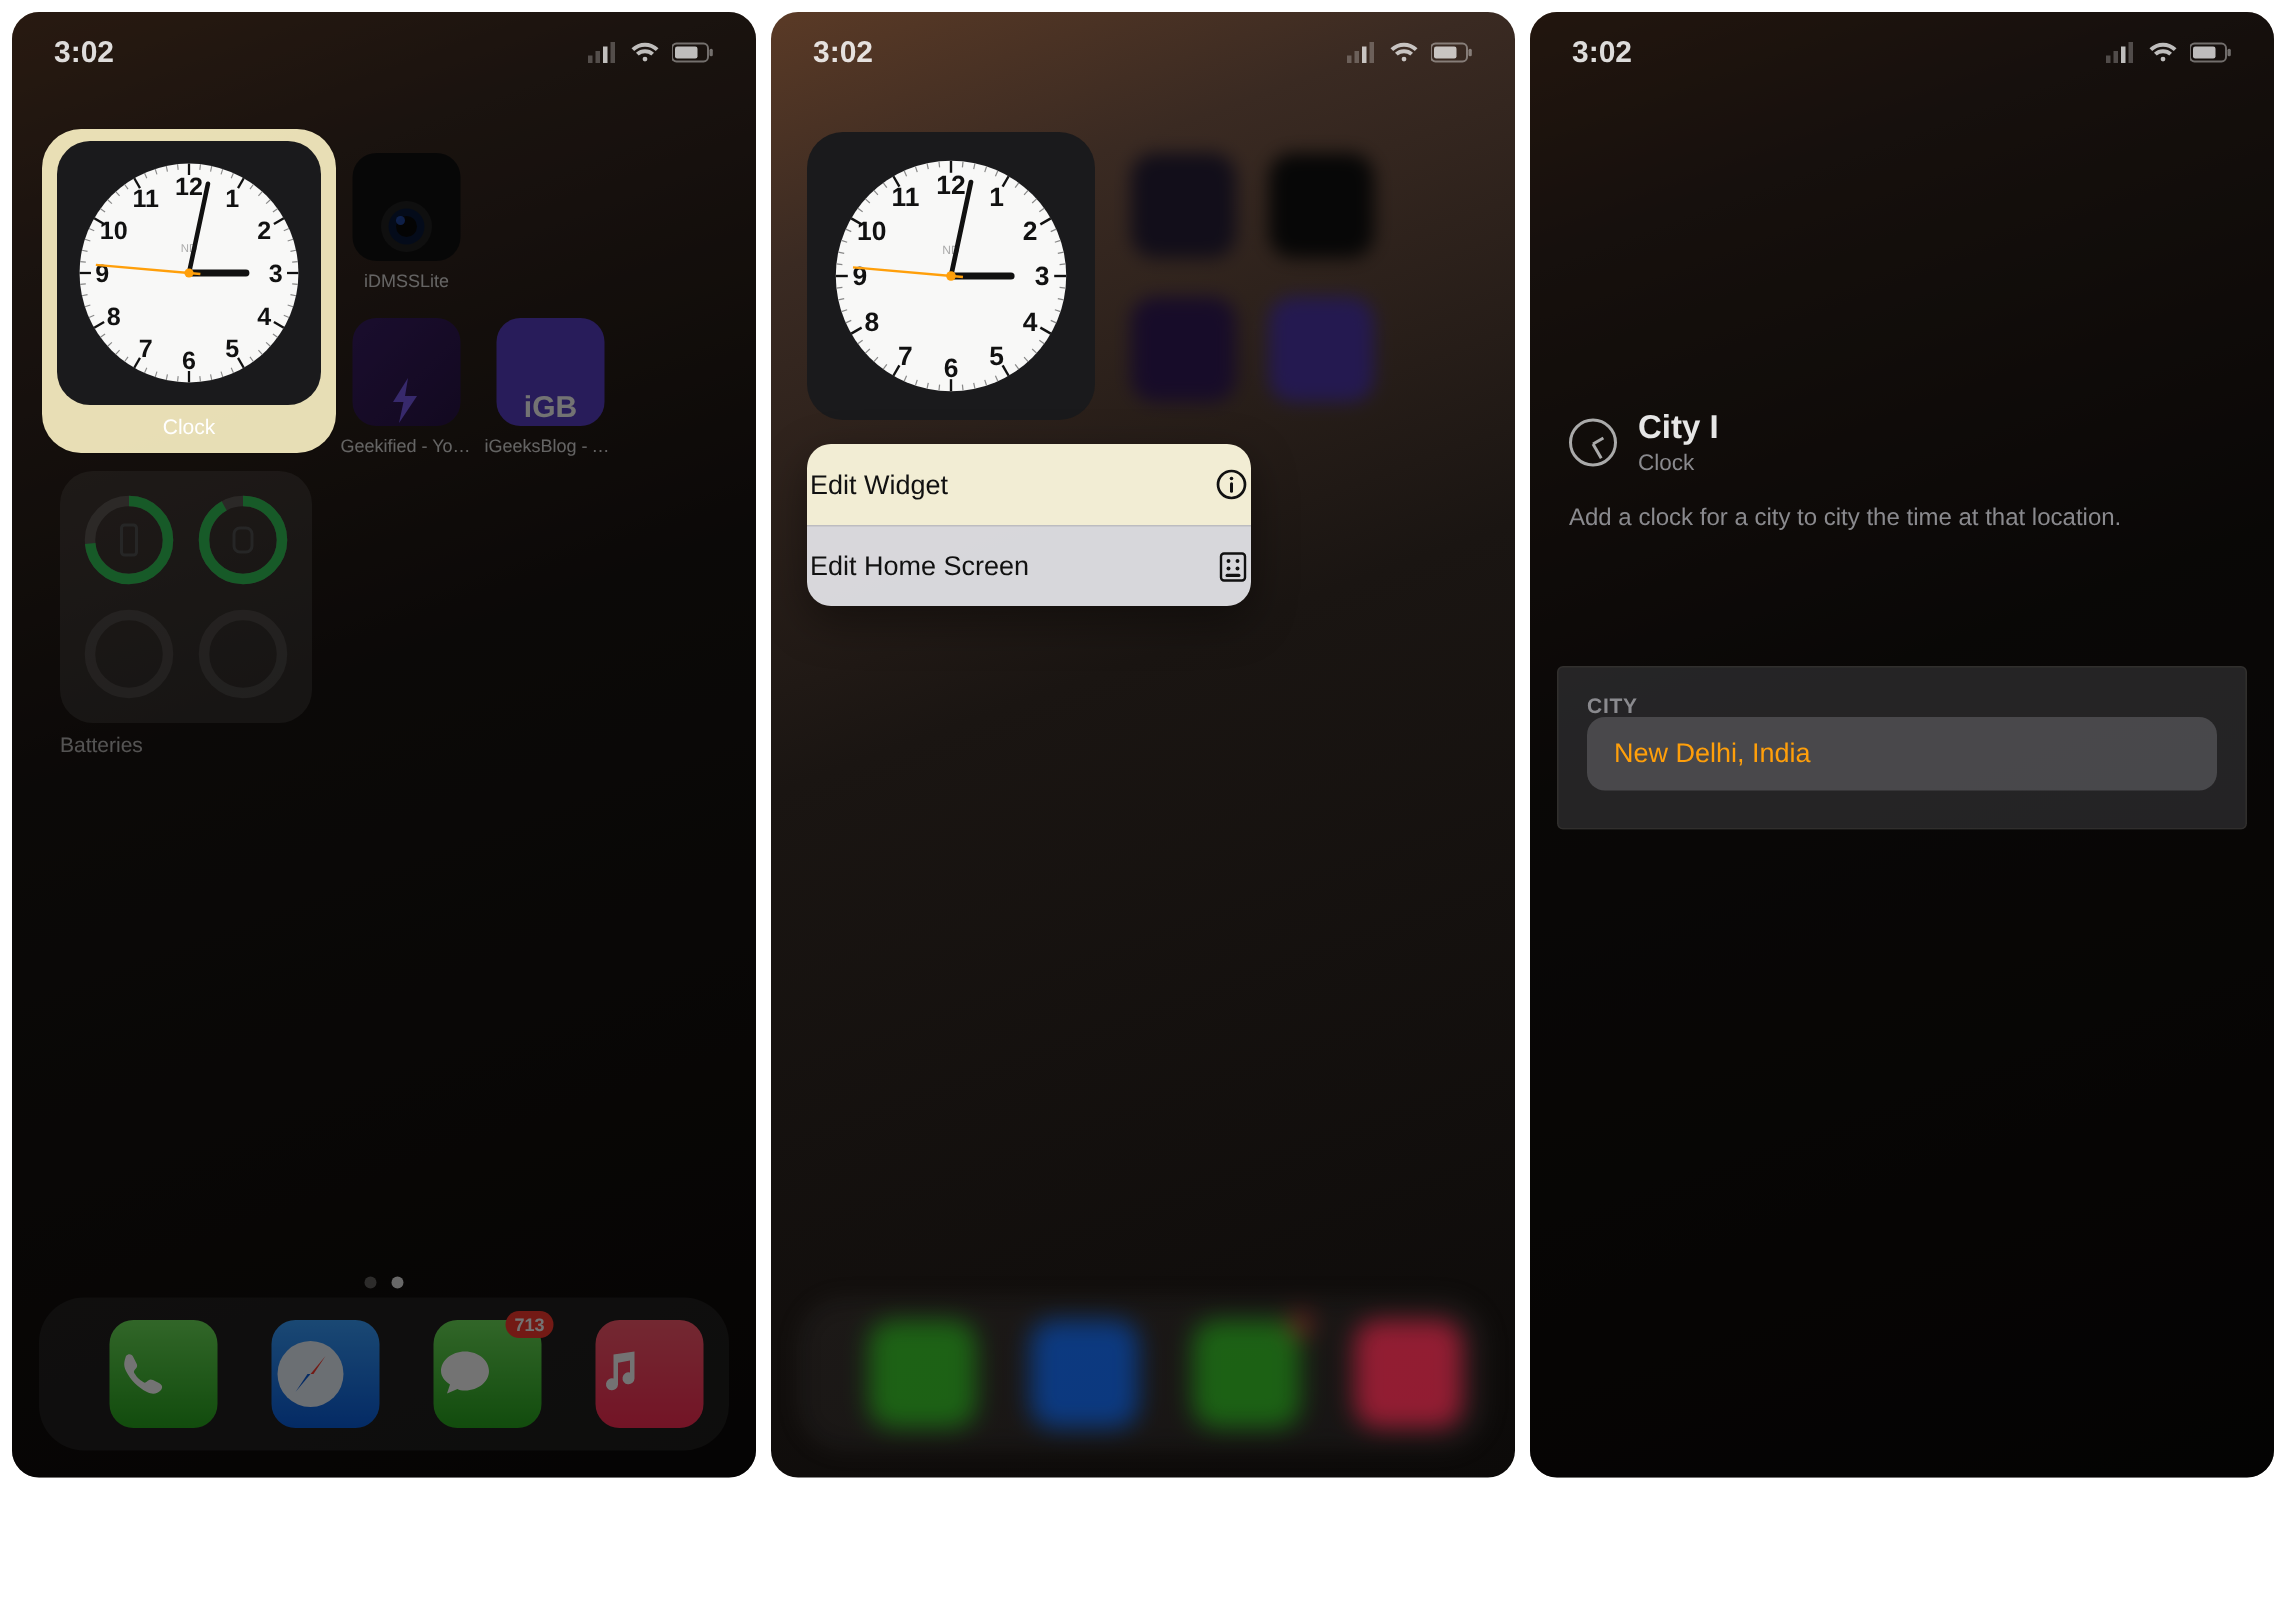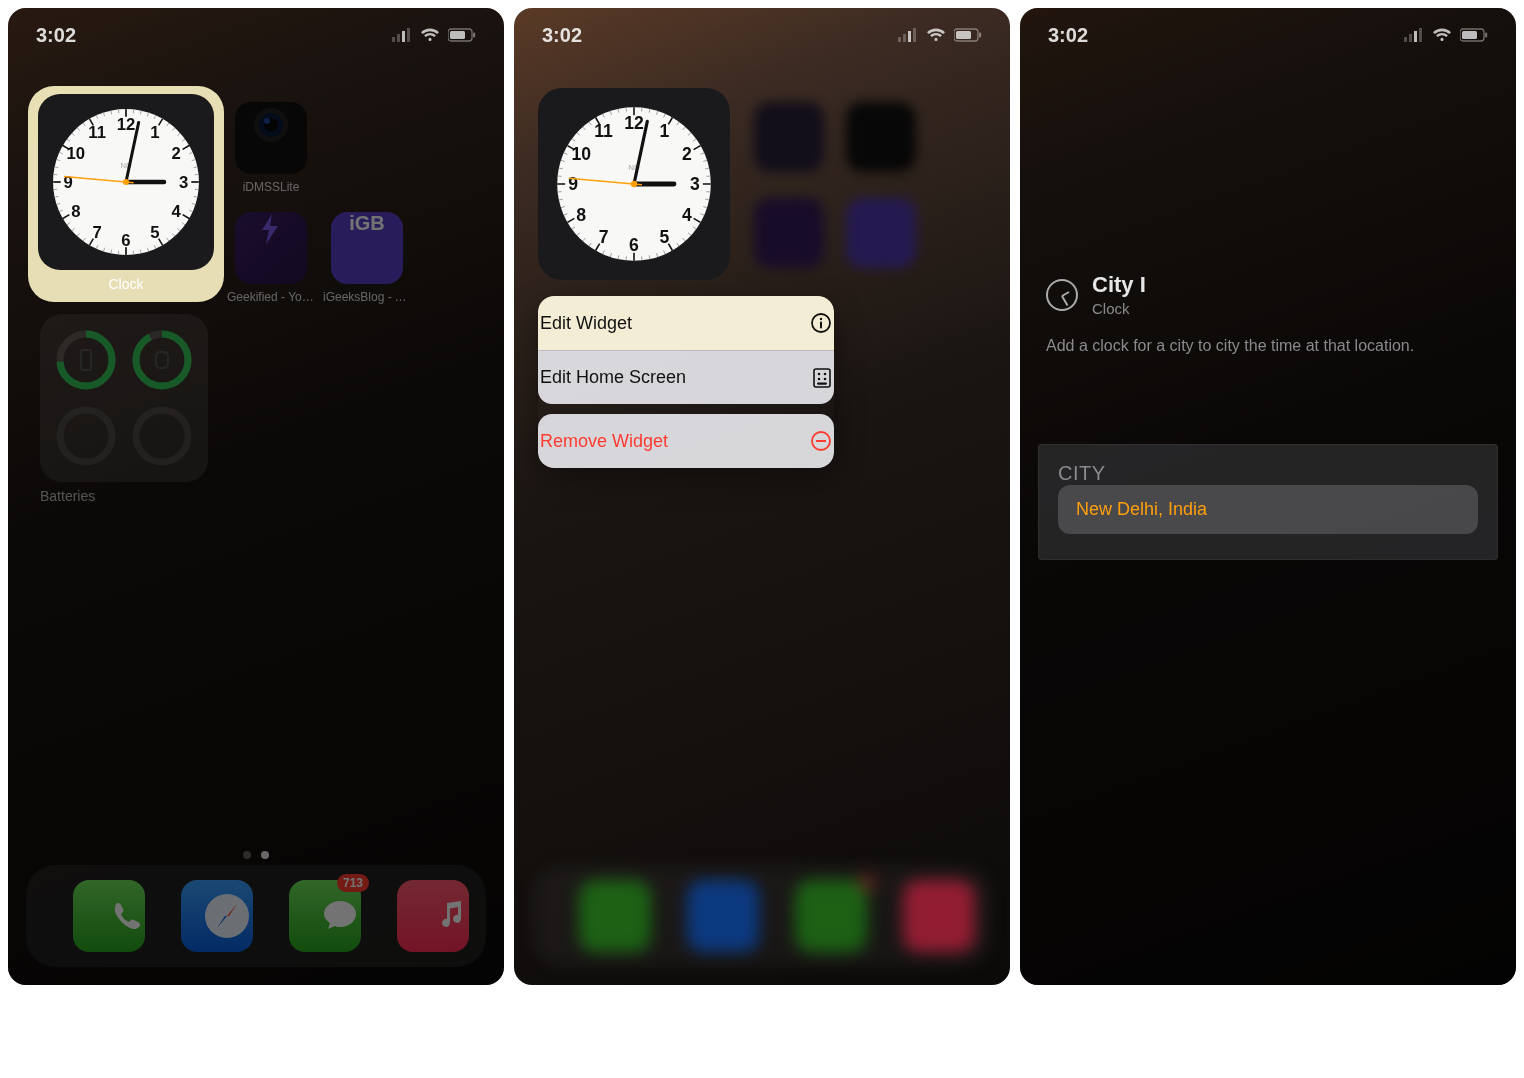--- a/index.html
+++ b/index.html
@@ -66,21 +66,21 @@
     position: absolute;
     top: 94px; left: 226px;
     display: flex; gap: 22px;
   }
   .app-icon {
     width: 74px;
     display: flex; flex-direction: column; align-items: center; gap: 6px;
   }
   .app-icon .icon-box {
     width: 72px; height: 72px; border-radius: 16px;
-    display: flex; align-items: flex-start; justify-content: center;
+    display: flex; align-items: flex-end; justify-content: center;
     font-size: 24px; font-weight: 700;
   }
   .app-icon .label {
     color: rgba(255,255,255,0.85); font-size: 12px; font-weight: 400;
     white-space: nowrap; overflow: hidden; text-overflow: ellipsis; max-width: 88px;
     text-align: center;
   }
   .app-grid-right.row2 { top: 204px; }
 
   .batteries-widget {
@@ -111,21 +111,21 @@
   .dock {
     position: absolute; bottom: 18px; left: 18px; right: 18px;
     height: 102px; border-radius: 30px;
     background: rgba(120,120,120,0.18);
     display: flex; justify-content: space-around; align-items: center;
     padding: 0 14px;
     z-index: 2;
   }
   .dock .d-icon {
     width: 72px; height: 72px; border-radius: 16px;
-    display: flex; align-items: center; justify-content: flex-end;
+    display: flex; align-items: center; justify-content: flex-start;
     position: relative;
     margin-left: 30px;
   }
   .badge {
     position: absolute; top: -6px; right: -8px;
     background: #ff3b30; color: #fff; font-size: 12px; font-weight: 600;
     padding: 2px 6px; border-radius: 12px;
   }
 
   
@@ -198,21 +198,21 @@
     top: 436px; left: 18px; right: 18px;
     background: rgba(60,60,64,0.55);
     border-radius: 4px;
     padding: 18px 20px 26px 20px;
     z-index: 6;
   }
   .p3-section.highlighted {
     box-shadow: inset 0 0 0 1px rgba(255,245,180,0.06);
   }
   .p3-section-label {
-    font-size: 20px; color: #8a8a8e; letter-spacing: .5px;
+    font-size: 14px; color: #8a8a8e; letter-spacing: .5px; font-weight: bold;
   }
   .p3-row {
     background: rgba(92,92,96,0.65);
     border-radius: 12px;
     padding: 14px 18px;
     color: #ff9f0a;
     font-size: 18px; font-weight: 500;
   }
 
   
@@ -571,29 +571,20 @@
         <svg width="20" height="20" viewBox="0 0 20 20">
             <rect x="2" y="1" width="16" height="18" rx="2" fill="none" stroke="#111" stroke-width="1.6"></rect>
             <circle cx="7" cy="6" r="1.3" fill="#111"></circle>
             <circle cx="13" cy="6" r="1.3" fill="#111"></circle>
             <circle cx="7" cy="11" r="1.3" fill="#111"></circle>
             <circle cx="13" cy="11" r="1.3" fill="#111"></circle>
             <rect x="5" y="14.5" width="10" height="2.2" rx="1.1" fill="#111"></rect>
           </svg>
       </div>
     </div>
-    <div class="menu-block-3">
-      <div class="menu-item destructive">
-        <span>Remove Widget</span>
-        <svg width="22" height="22" viewBox="0 0 22 22">
-            <circle cx="11" cy="11" r="9" fill="none" stroke="#ff3b30" stroke-width="1.8"></circle>
-            <line x1="6" y1="11" x2="16" y2="11" stroke="#ff3b30" stroke-width="1.8"></line>
-          </svg>
-      </div>
-    </div>
   </div>
 
   <div class="dock blurred">
     <div class="d-icon" style="background:#28a81e"></div>
     <div class="d-icon" style="background:#0a5fe0"></div>
     <div class="d-icon" style="background:#28a81e; position:relative">
         <span class="badge" style="opacity:.6">•</span>
       </div>
     <div class="d-icon" style="background:#ff2d55"></div>
   </div>

